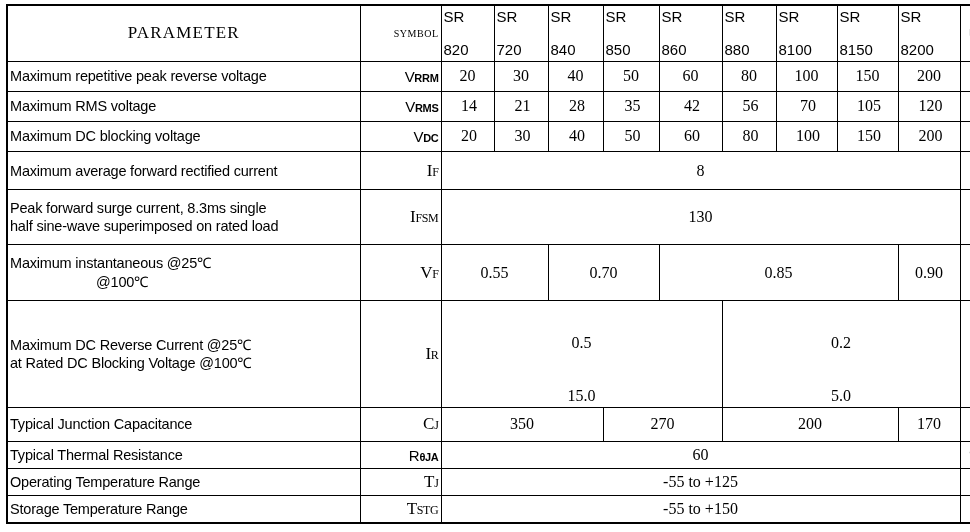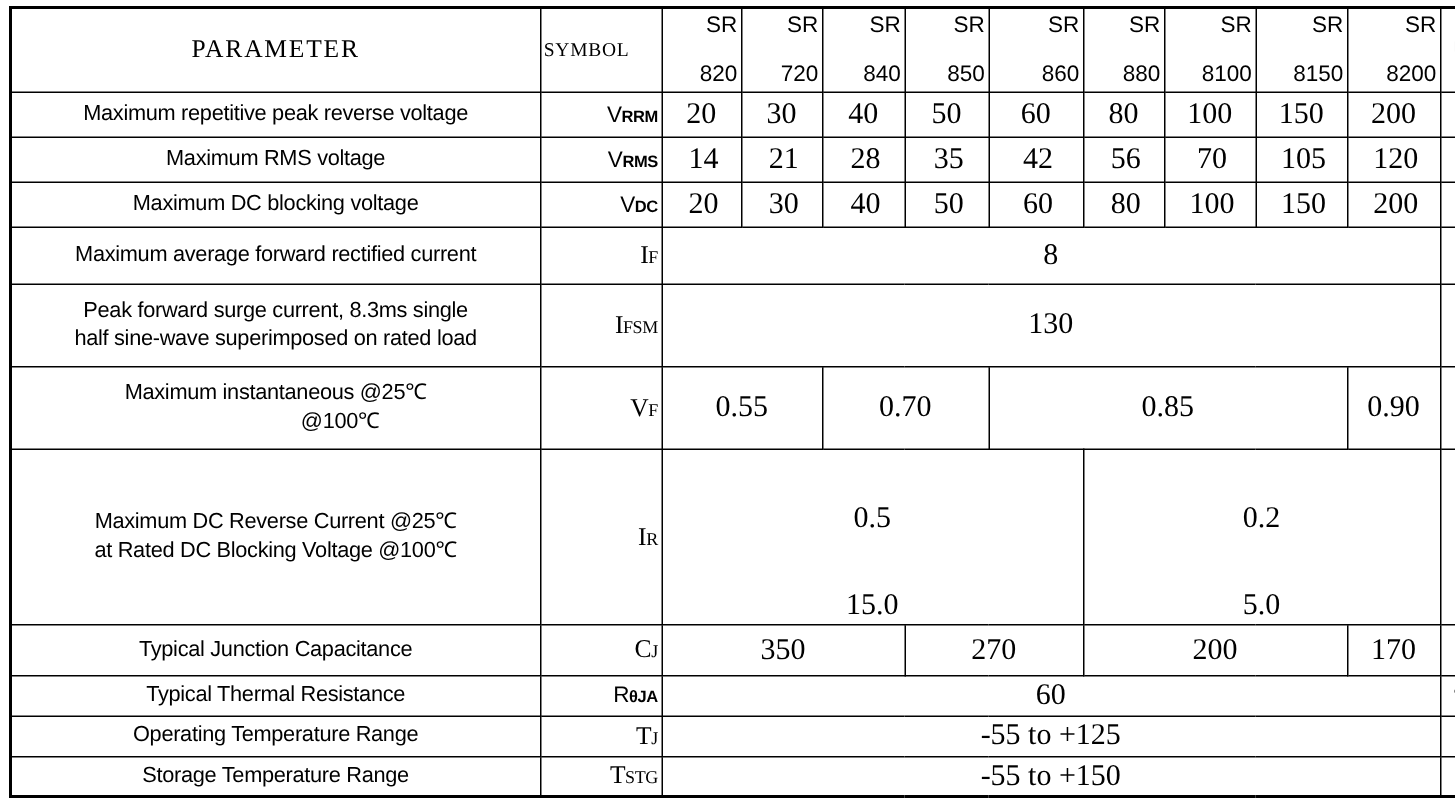--- a/index.html
+++ b/index.html
@@ -38,40 +38,40 @@
   table.spec {
     border: 2px solid #000;
   }
   .param-head {
     text-align: center;
     font-size: 17px;
     letter-spacing: 1.2px;
     font-family: "Liberation Serif", serif;
   }
   .sym-head {
+    text-align: right;
+    font-size: 10px;
+    letter-spacing: 0.5px;
+  }
+  .part-head {
     text-align: left;
-    font-size: 13px;
-    letter-spacing: 0.5px;
-  }
-  .part-head {
-    text-align: right;
     font-size: 15px;
     line-height: 1.05;
     font-family: "Liberation Sans", sans-serif;
   }
   .part-head .l1 { display: block; }
   .part-head .l2 { display: block; margin-top: 18px; }
   .unit-head {
     text-align: center;
     font-size: 15px;
     font-family: "Liberation Sans", sans-serif;
     letter-spacing: 0.5px;
   }
   td.param {
-    text-align: center;
+    text-align: left;
     font-size: 14.5px;
     font-family: "Liberation Sans", sans-serif;
     letter-spacing: -0.2px;
     padding-left: 3px;
     line-height: 1.25;
   }
   td.param .ind {
     display: inline-block;
     padding-left: 86px;
   }
@@ -92,21 +92,21 @@
     font-weight: normal;
     font-size: 17px;
   }
   td.sym.serif .sub {
     font-family: "Liberation Serif", serif;
     font-size: 12px;
     font-weight: normal;
   }
   td.val {
     text-align: center;
-    font-size: 20px;
+    font-size: 16px;
     font-family: "Liberation Serif", serif;
   }
   td.val.left {
     text-align: center;
     padding-left: 5px;
   }
   td.unit {
     text-align: center;
     font-size: 15px;
     font-family: "Liberation Serif", serif;

